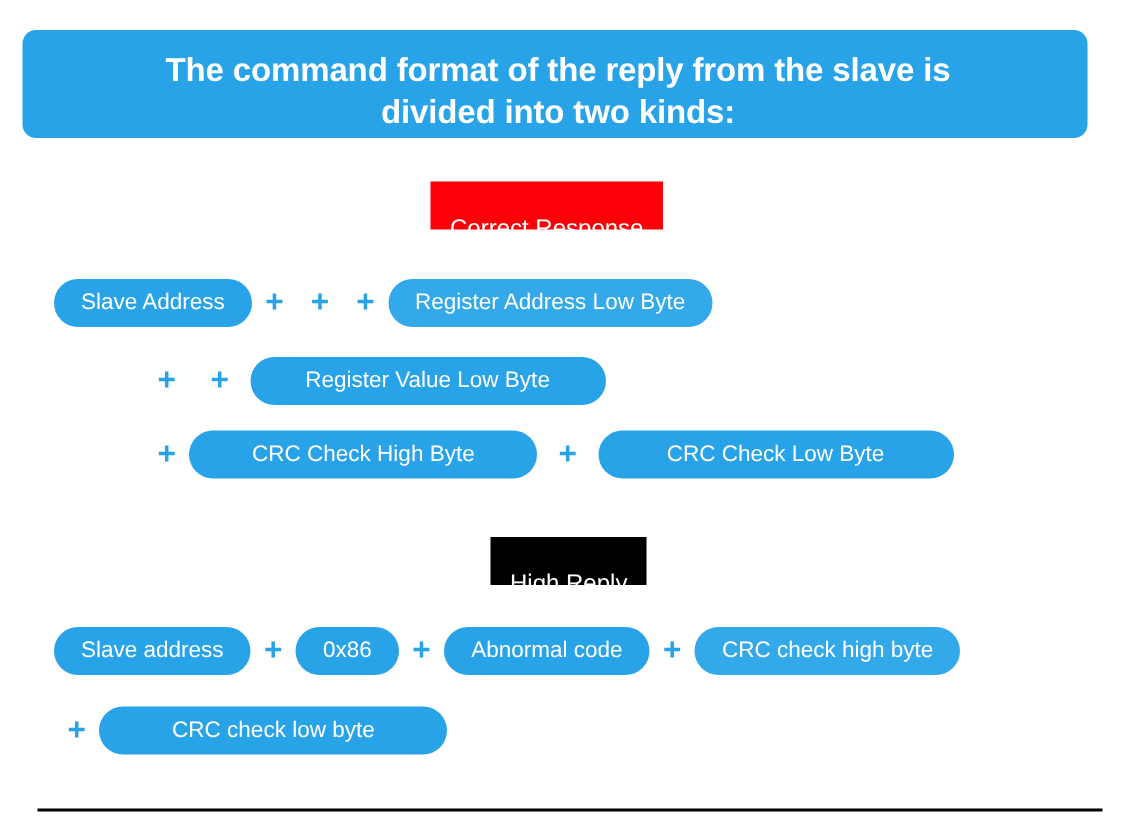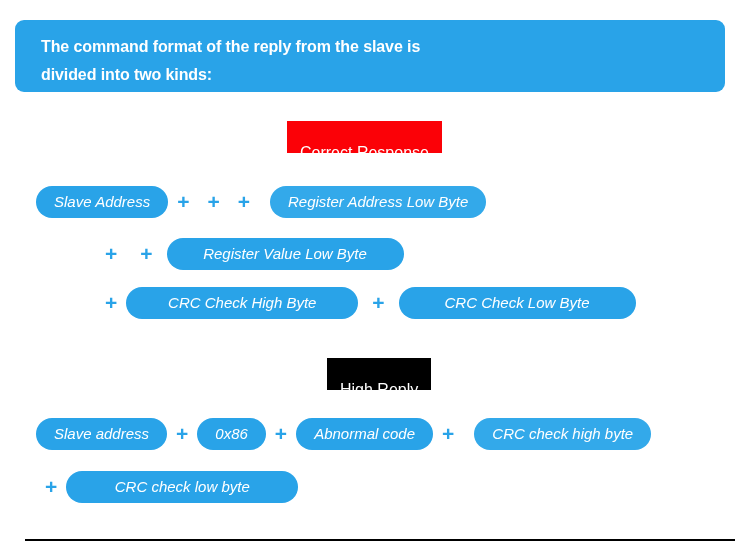--- a/index.html
+++ b/index.html
@@ -22,24 +22,25 @@
     top: 20px;
     width: 710px;
     height: 72px;
     background: #29a3e8;
     border-radius: 9px;
     box-sizing: border-box;
     padding: 13px 22px 0 26px;
   }
   .banner-text {
     color: #ffffff;
-    font-size: 16px;
+    font-size: 22px;
     font-weight: bold;
     line-height: 28px;
     letter-spacing: -0.1px;
+    text-align: center;
   }
 
   
   .section-label {
     position: absolute;
     color: #ffffff;
     font-size: 16px;
     line-height: 31px;
     height: 31px;
     text-align: left;
@@ -75,25 +76,23 @@
     background: #29a3e8;
     color: #ffffff;
     border-radius: 17px;
     height: 32px;
     line-height: 32px;
     font-size: 15px;
     text-align: center;
     box-sizing: border-box;
     padding: 0 18px;
     white-space: nowrap;
-    font-style: italic;
   }
   .pill.lighter {
     background: #33a9ea;
-    margin-left: 11px;
   }
   .pill.wide   { min-width: 232px; }
   .pill.wide2  { min-width: 237px; }
 
   .plus {
     color: #29a3e8;
     font-size: 21px;
     font-weight: bold;
     line-height: 32px;
     padding: 0 9px;

